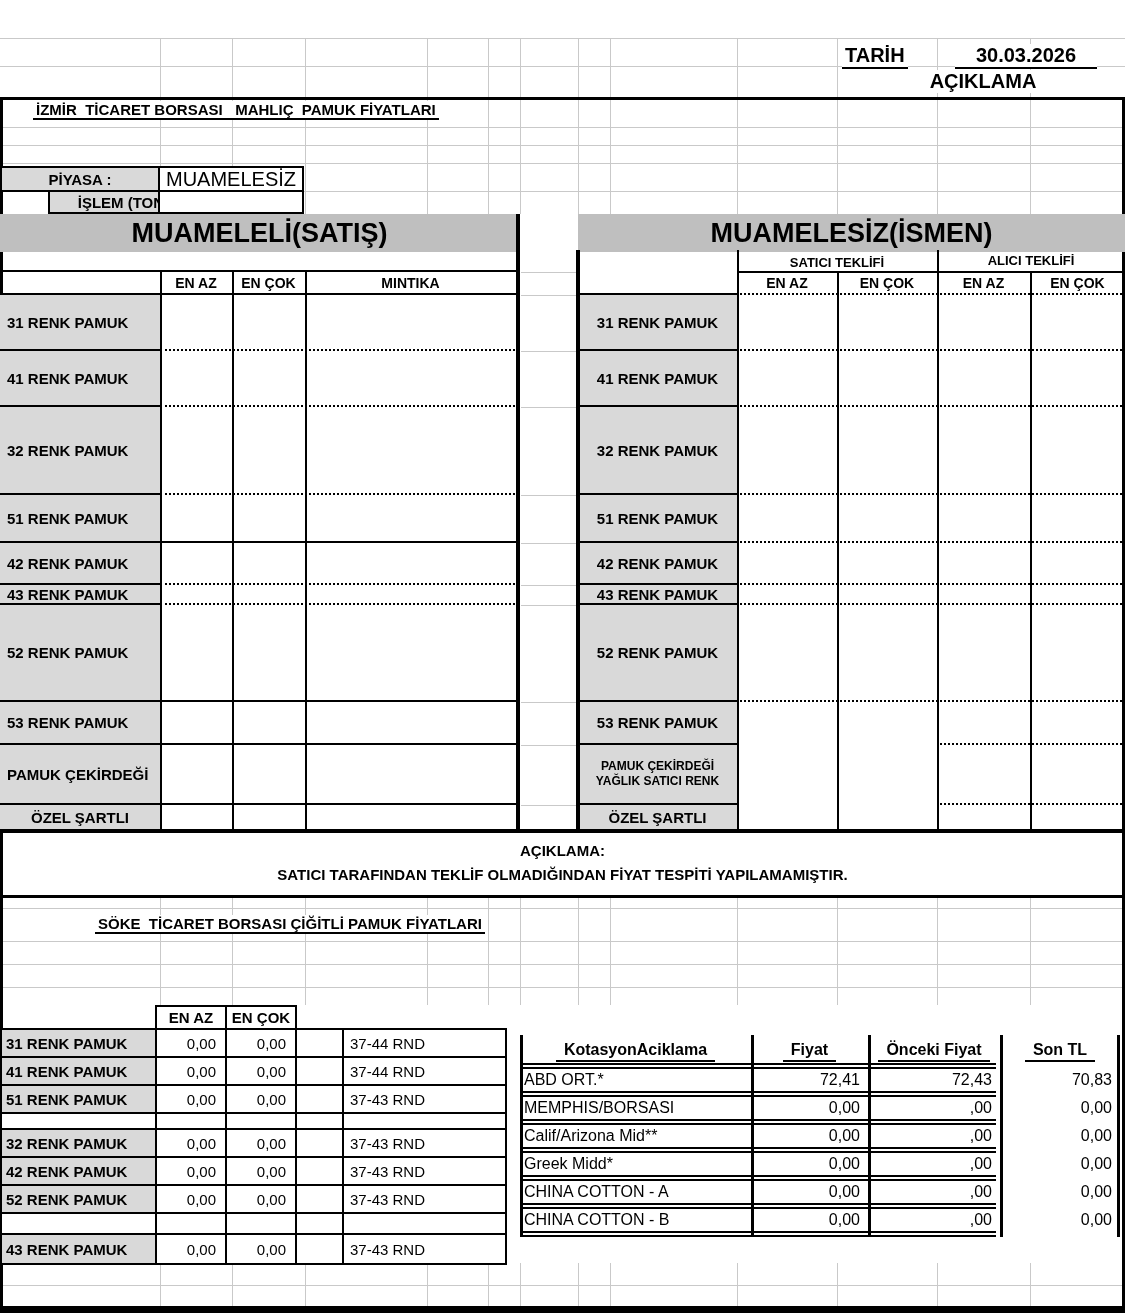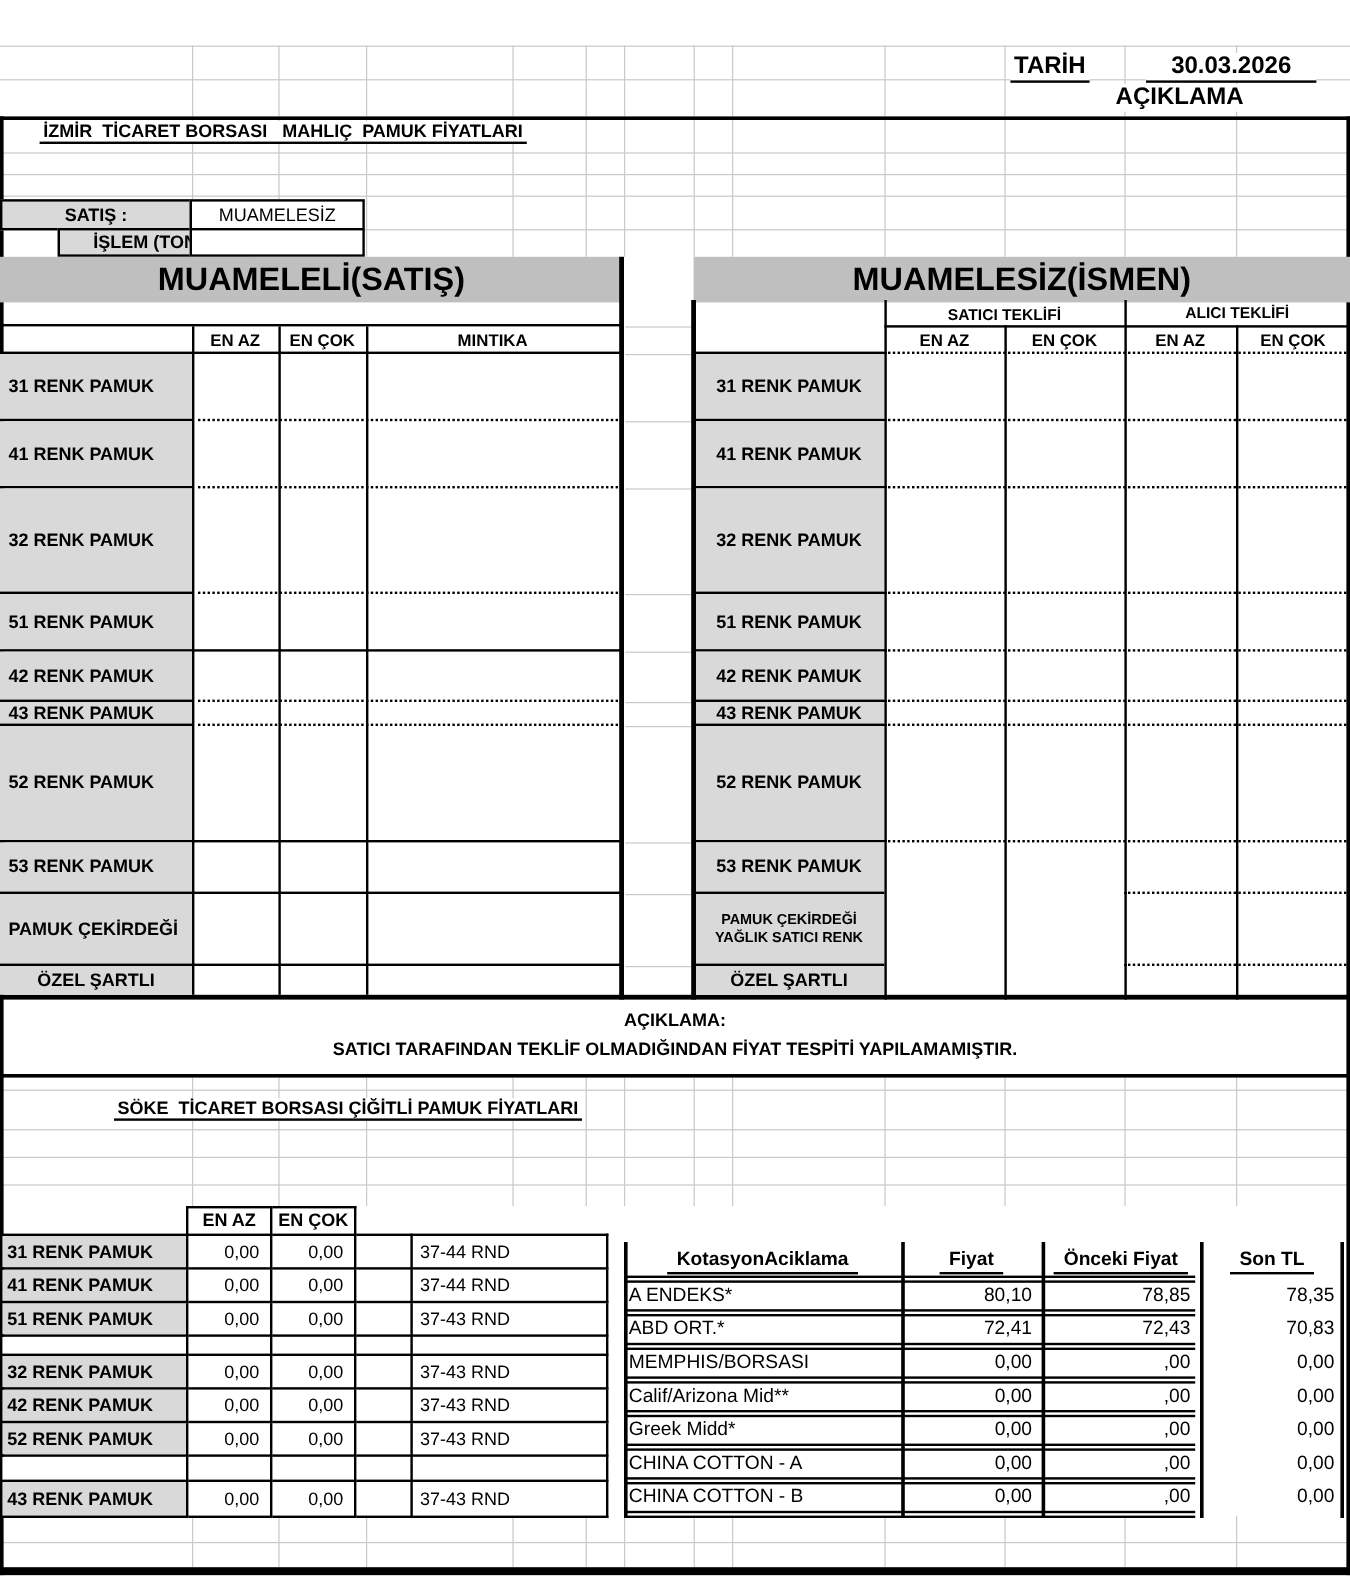--- a/index.html
+++ b/index.html
@@ -125,22 +125,22 @@
 
   <div class="hrule" style="top:97px;height:3px;"></div>
   <div class="hrule" style="top:829px;height:4px;"></div>
   <div class="hrule" style="top:895px;height:3px;"></div>
   <div class="hrule" style="top:1306px;height:7px;"></div>
   <div class="vline" style="left:0;top:97px;width:3px;height:1216px;"></div>
   <div class="vline" style="left:1122px;top:97px;width:3px;height:1216px;"></div>
 
   <span class="abs title-underline bold" style="left:33px;top:101px;font-size:15px;white-space:pre;">İZMİR  TİCARET BORSASI   MAHLIÇ  PAMUK FİYATLARI</span>
 
-  <div class="abs ctr bold" style="left:0;top:166px;width:160px;height:26px;background:#d9d9d9;border:2px solid #000;font-size:15px;">SATIŞ :</div>
-  <div class="abs ctr" style="left:158px;top:166px;width:146px;height:26px;background:#fff;border:2px solid #000;font-size:15px;">MUAMELESİZ</div>
+  <div class="abs ctr bold" style="left:0;top:166px;width:160px;height:26px;background:#d9d9d9;border:2px solid #000;font-size:15px;">PİYASA :</div>
+  <div class="abs ctr" style="left:158px;top:166px;width:146px;height:26px;background:#fff;border:2px solid #000;font-size:20px;">MUAMELESİZ</div>
   <div class="abs ctr bold" style="left:0;top:190px;width:160px;height:24px;background:#d9d9d9;border:2px solid #000;font-size:15px;margin-left:48px;">İŞLEM (TON) :</div>
   <div class="abs" style="left:158px;top:190px;width:146px;height:24px;background:#fff;border:2px solid #000;"></div>
 
   <div class="banner" style="left:0;width:519px;">MUAMELELİ(SATIŞ)</div>
   <div class="banner" style="left:578px;width:547px;">MUAMELESİZ(İSMEN)</div>
 
   <div class="abs" style="left:0;top:270px;width:519px;height:2px;background:#000;"></div>
   <div class="colhead" style="left:160px;top:272px;width:72px;height:21px;">EN AZ</div>
   <div class="colhead" style="left:232px;top:272px;width:73px;height:21px;">EN ÇOK</div>
   <div class="colhead" style="left:305px;top:272px;width:211px;height:21px;">MINTIKA</div>
@@ -308,26 +308,20 @@
           <span>Fiyat</span>
         </div>
         <div>
           <span>Önceki Fiyat</span>
         </div>
         <div>
           <span>Son TL</span>
         </div>
       </div>
       <div class="kot-row">
-        <div class="kot-label">A ENDEKS*</div>
-        <div class="kot-num">80,10</div>
-        <div class="kot-num">78,85</div>
-        <div class="kot-num">78,35</div>
-      </div>
-      <div class="kot-row">
         <div class="kot-label">ABD ORT.*</div>
         <div class="kot-num">72,41</div>
         <div class="kot-num">72,43</div>
         <div class="kot-num">70,83</div>
       </div>
       <div class="kot-row">
         <div class="kot-label">MEMPHIS/BORSASI</div>
         <div class="kot-num">0,00</div>
         <div class="kot-num">,00</div>
         <div class="kot-num">0,00</div>

